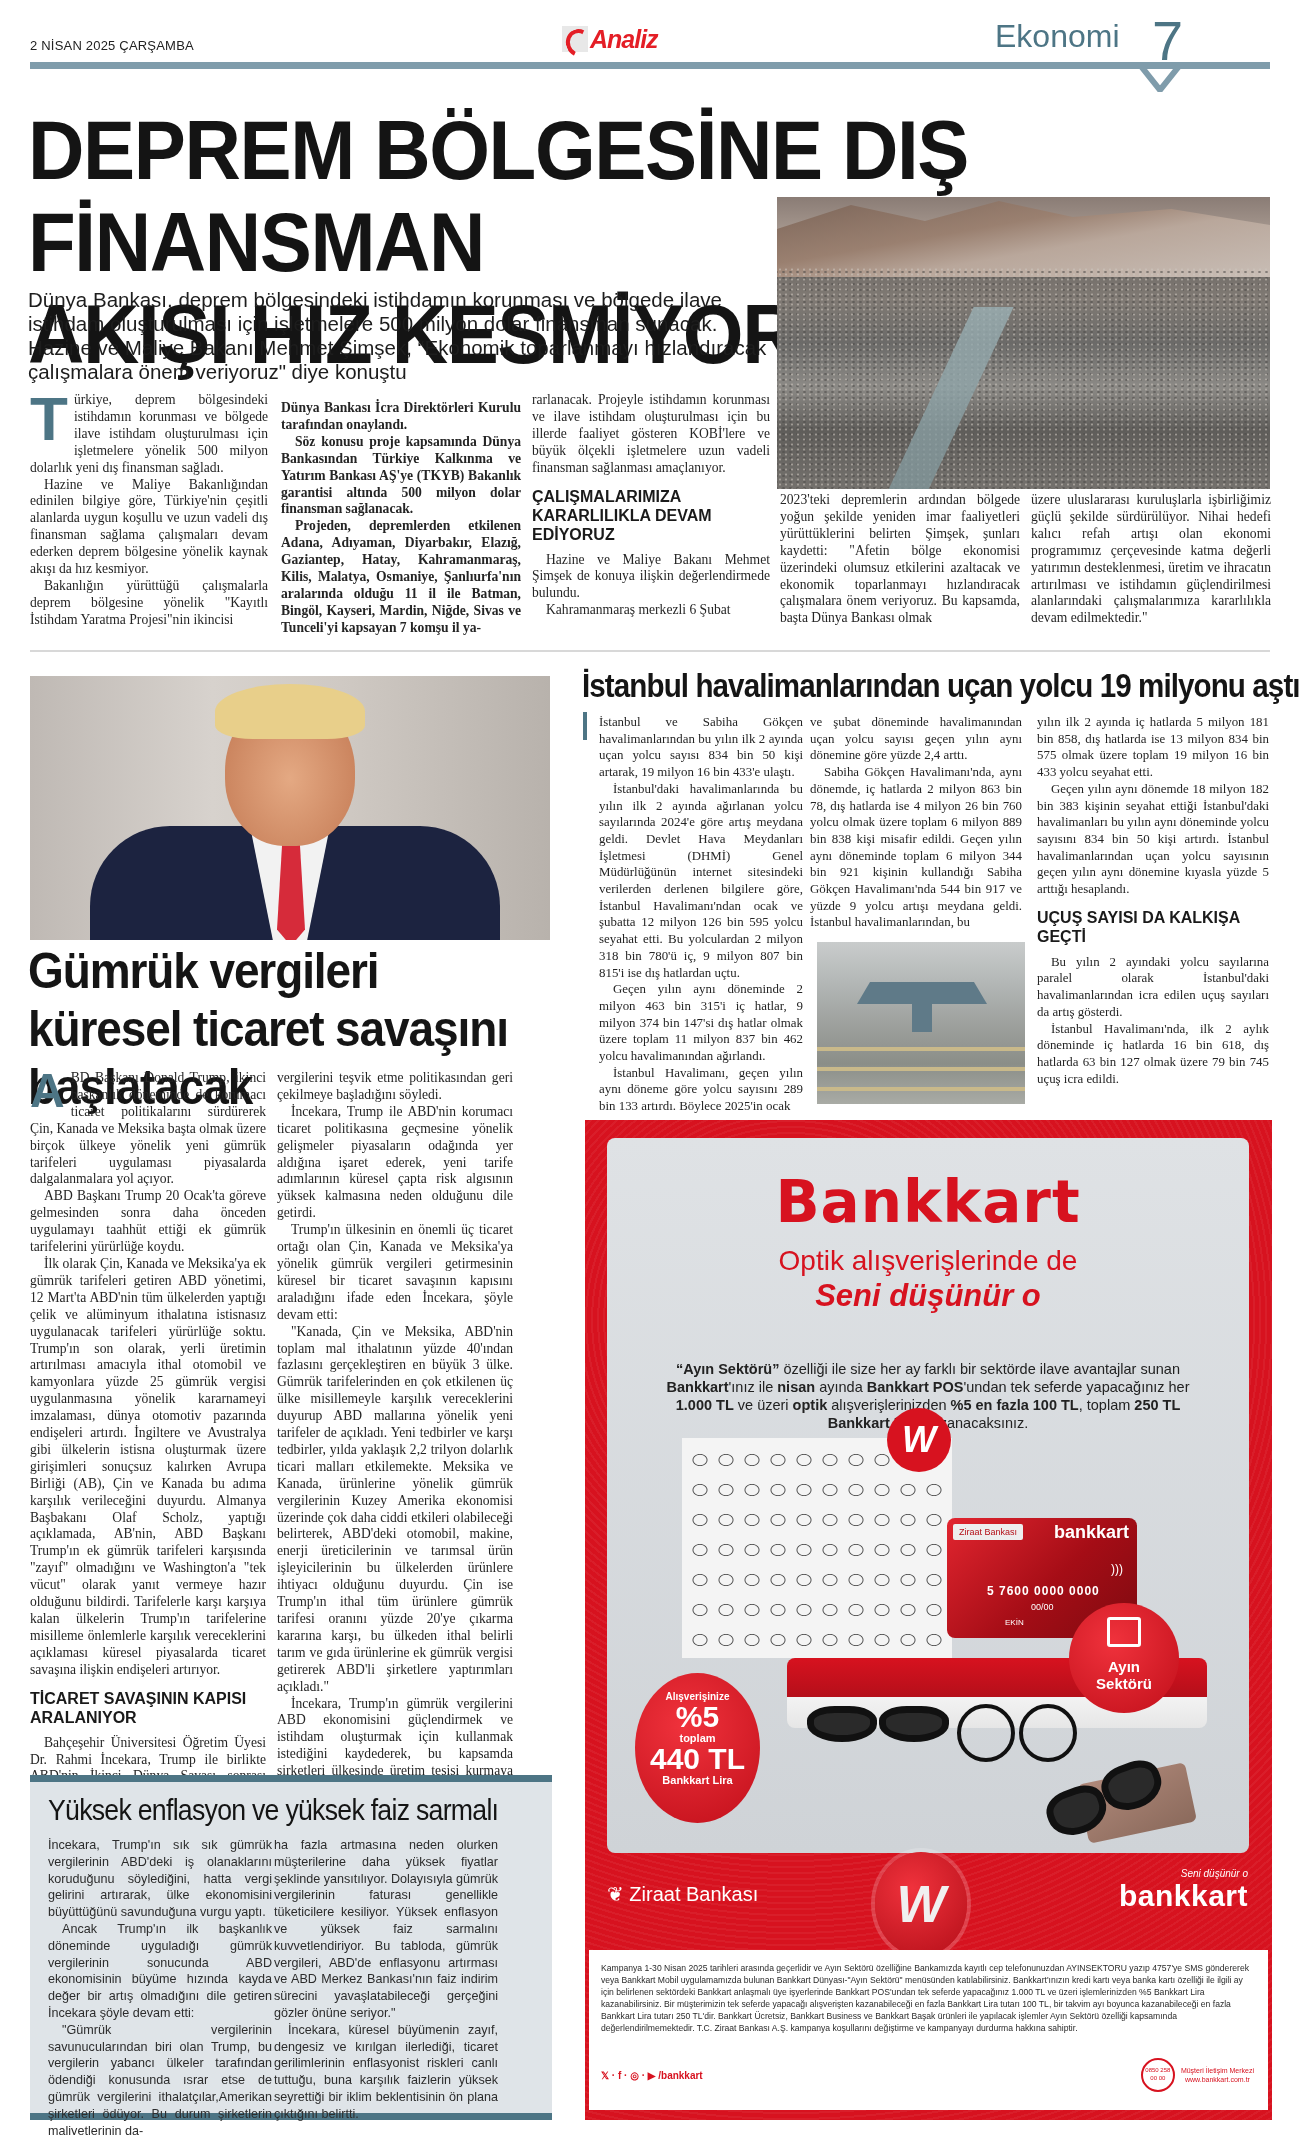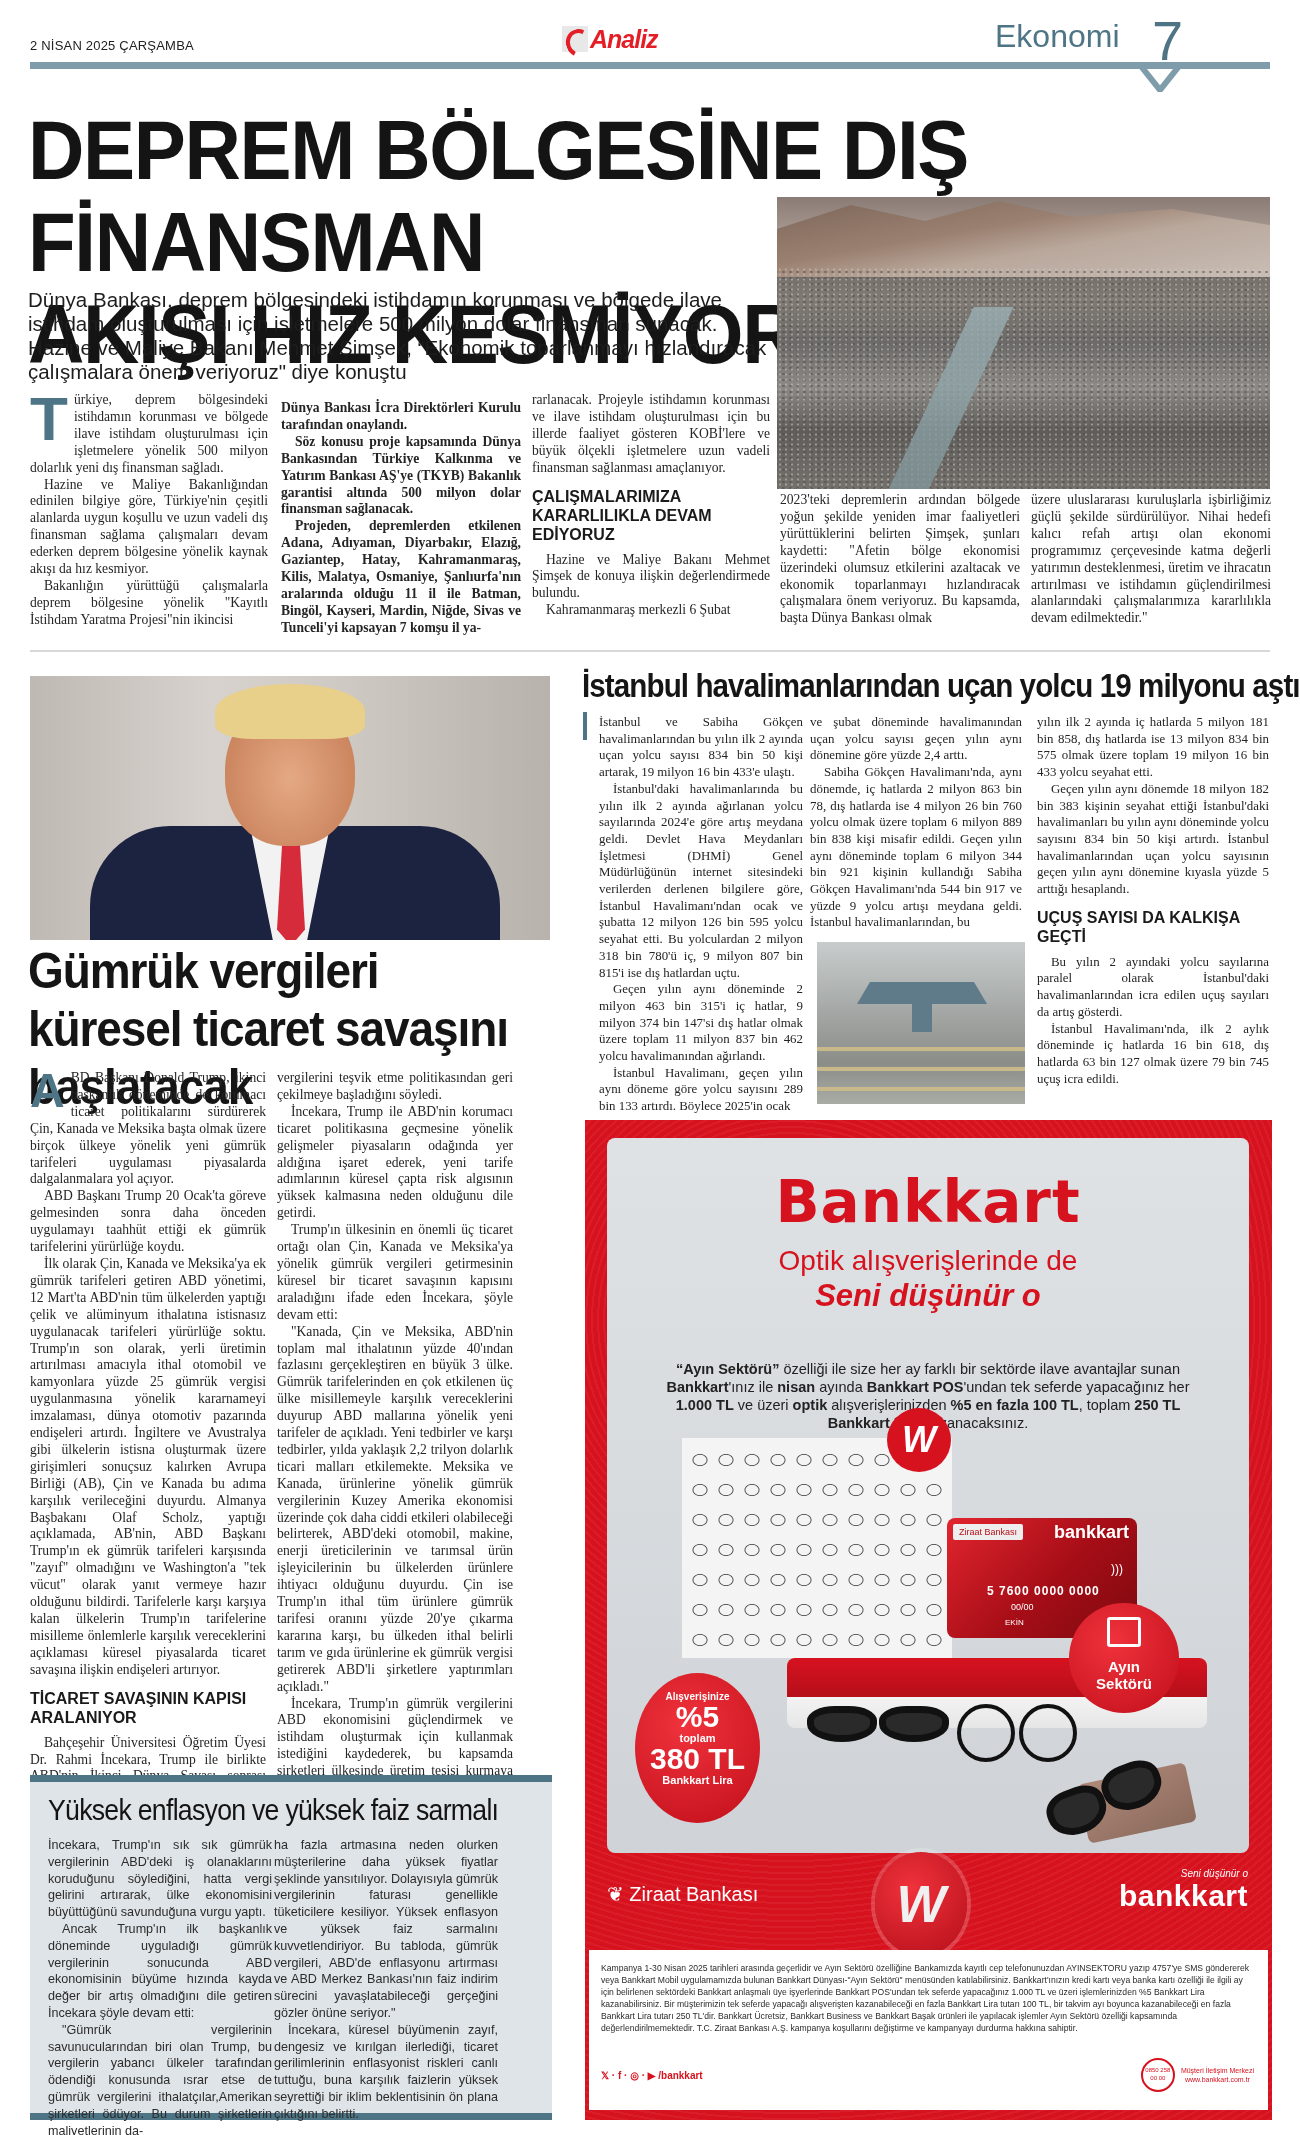--- a/index.html
+++ b/index.html
@@ -86,21 +86,21 @@
   .ad-copy { position: absolute; left: 40px; top: 222px; width: 562px; text-align: center; font-family: "Liberation Sans", sans-serif; font-size: 14.5px; line-height: 18px; color: #222; }
   .ad-copy b { font-weight: bold; }
 
   .ad-shelf { position: absolute; left: 75px; top: 300px; width: 270px; height: 220px; background: #f4f4f4; }
   .ad-shelf .row { position: absolute; left: 6px; width: 258px; height: 24px; background-image: radial-gradient(ellipse 10px 8px at 12px 12px, transparent 6px, #2b2b2b 7px, transparent 8px); background-size: 26px 24px; opacity: 0.8; }
   .ad-w { position: absolute; left: 280px; top: 270px; width: 64px; height: 64px; border-radius: 50%; background: #d7121f; color: #fff; font-family: "Liberation Sans", sans-serif; font-weight: 900; font-size: 36px; text-align: center; line-height: 64px; font-style: italic; }
   .ad-card { position: absolute; left: 340px; top: 380px; width: 190px; height: 120px; border-radius: 8px; background: linear-gradient(135deg, #e2252f 0%, #a50d16 55%, #7e0a10 100%); color: #fff; font-family: "Liberation Sans", sans-serif; }
   .ad-card .cz { position: absolute; left: 6px; top: 6px; background: #eee; color: #b41018; font-size: 9px; padding: 3px 6px; border-radius: 2px; }
   .ad-card .cb { position: absolute; right: 8px; top: 4px; font-size: 18px; font-weight: bold; }
   .ad-card .cn { position: absolute; left: 40px; top: 66px; font-size: 12px; font-weight: bold; letter-spacing: 1px; }
-  .ad-card .cd { position: absolute; left: 64px; top: 84px; font-size: 9px; }
+  .ad-card .cd { position: absolute; left: 84px; top: 84px; font-size: 9px; }
   .ad-card .cnm { position: absolute; left: 58px; top: 100px; font-size: 8px; }
   .ad-card .cnfc { position: absolute; right: 14px; top: 44px; font-size: 12px; }
   .ad-platform { position: absolute; left: 180px; top: 520px; width: 420px; height: 70px; background: linear-gradient(180deg, #d7121f 0%, #b50f1a 55%, #f3f3f3 56%, #e6e6e6 100%); border-radius: 8px; }
   .ad-badge-ayin { position: absolute; left: 462px; top: 465px; width: 110px; height: 110px; border-radius: 50%; background: radial-gradient(circle at 40% 35%, #f0323c, #c10f1a); color: #fff; text-align: center; font-family: "Liberation Sans", sans-serif; font-weight: bold; font-size: 15px; line-height: 17px; padding-top: 55px; }
   .ad-badge-ayin .cal { position: absolute; left: 38px; top: 14px; width: 34px; height: 30px; border: 3px solid #fff; border-radius: 3px; }
   .ad-badge-pct { position: absolute; left: 28px; top: 535px; width: 125px; height: 150px; border-radius: 50%; background: radial-gradient(circle at 40% 35%, #f0323c, #c10f1a); color: #fff; text-align: center; font-family: "Liberation Sans", sans-serif; font-weight: bold; padding-top: 18px; }
   .ad-badge-pct .s1 { display: block; font-size: 10px; }
   .ad-badge-pct .s2 { display: block; font-size: 30px; line-height: 30px; }
   .ad-badge-pct .s3 { display: block; font-size: 11px; }
   .ad-badge-pct .s4 { display: block; font-size: 30px; line-height: 30px; }
@@ -275,21 +275,21 @@
     <div class="ad-glass" style="left:440px;top:650px;width:60px;height:46px;transform:rotate(-20deg);"></div>
     <div class="ad-glass" style="left:495px;top:625px;width:60px;height:46px;transform:rotate(-20deg);"></div>
     <div class="ad-badge-ayin">
       <span class="cal"></span>
       <span>Ayın</span><br><span>Sektörü</span>
     </div>
     <div class="ad-badge-pct">
       <span class="s1">Alışverişinize</span>
       <span class="s2">%5</span>
       <span class="s3">toplam</span>
-      <span class="s4">380 TL</span>
+      <span class="s4">440 TL</span>
       <span class="s5">Bankkart Lira</span>
     </div>
   </div>
 
   <div class="ad-logos">
     <div class="ad-ziraat"><span>❦ </span><span>Ziraat Bankası</span></div>
     <div class="ad-wbig">W</div>
     <div class="ad-bankkart-logo">
       <span class="s">Seni düşünür o</span>
       <span class="b">bankkart</span>

